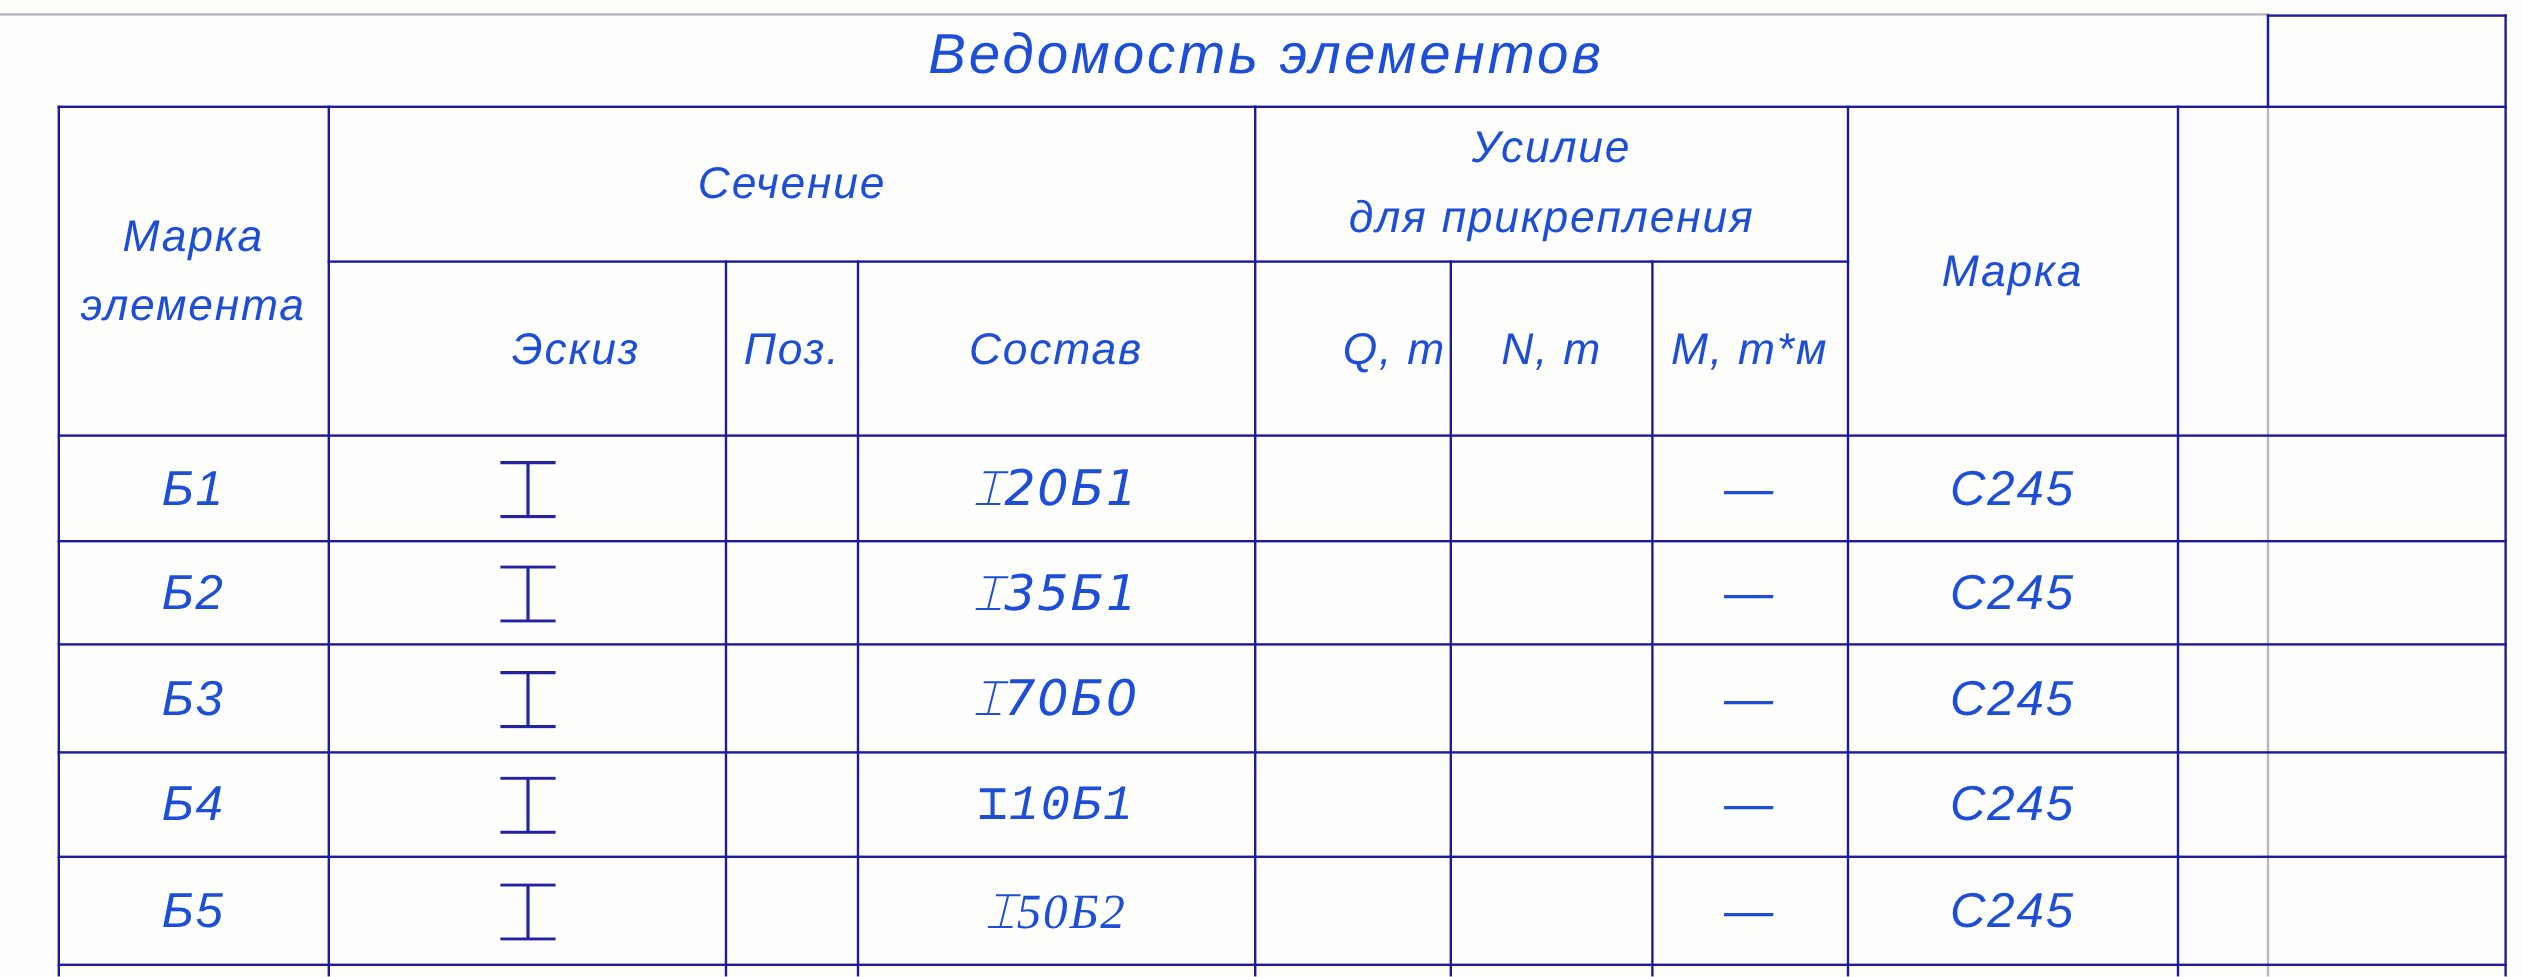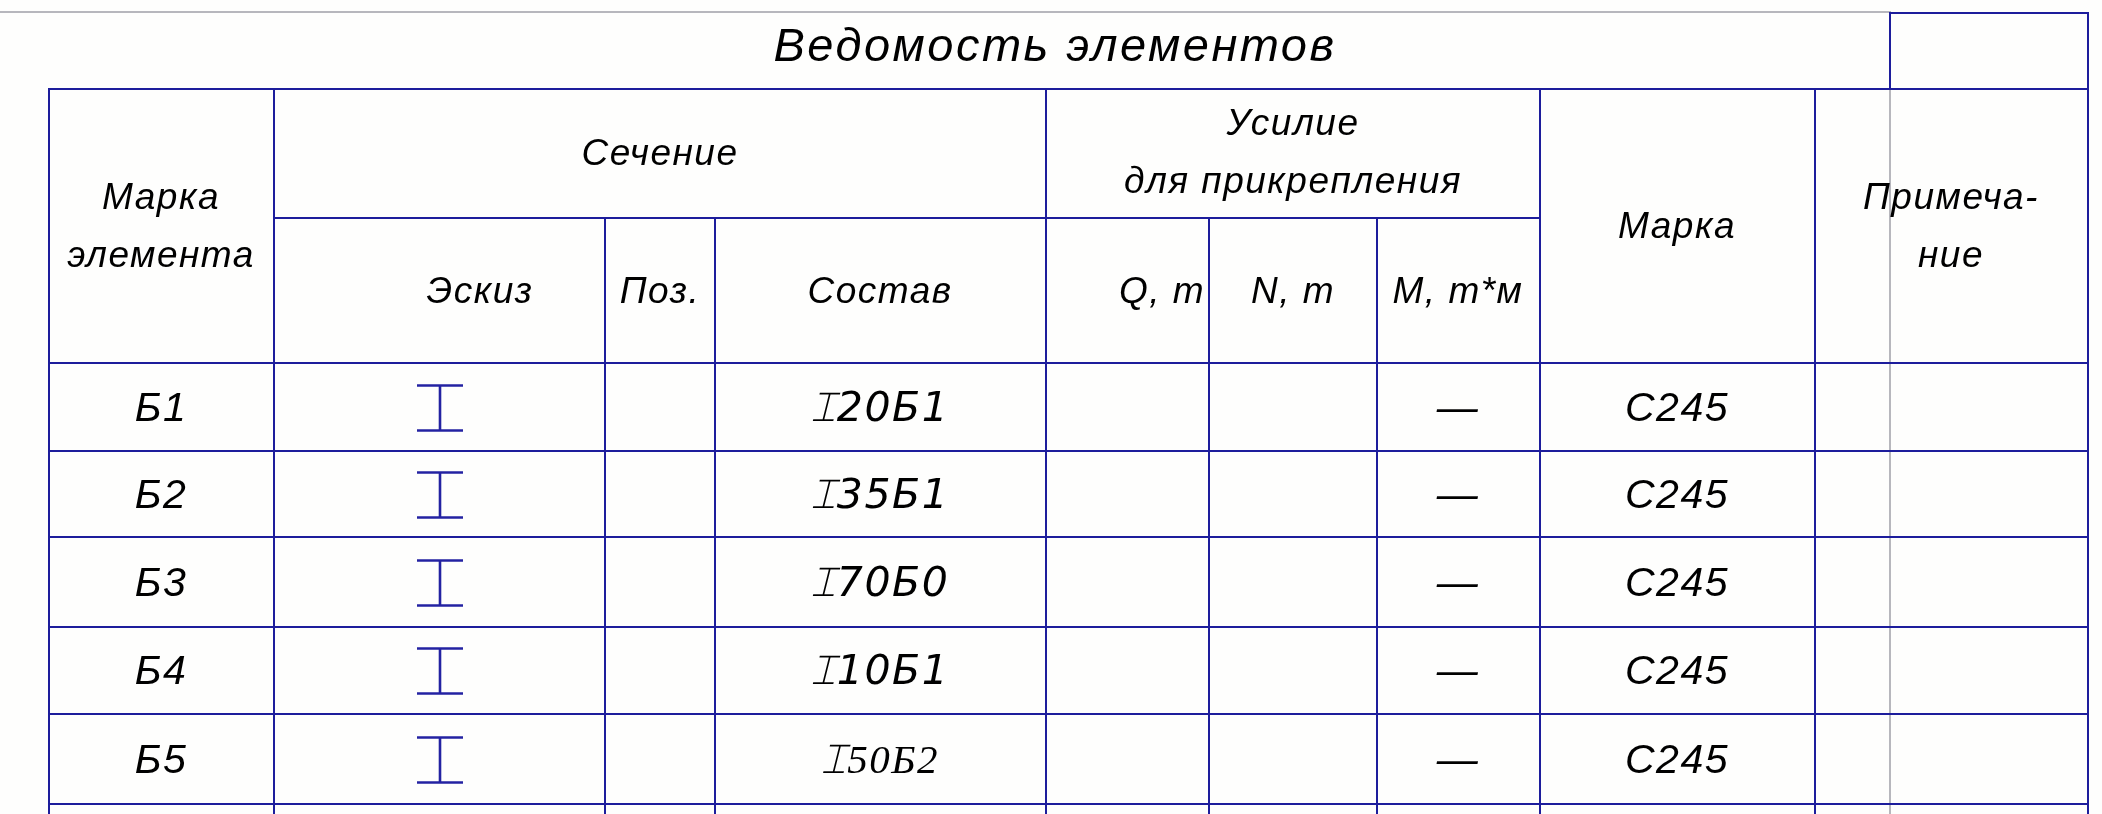--- a/index.html
+++ b/index.html
@@ -1,20 +1,20 @@
 <!DOCTYPE html>
 <html><head>
 <meta charset="utf-8">
 <style>
   html,body{margin:0;padding:0;background:#ffffff;}
   .canvas{
     position:relative;width:2102px;height:814px;overflow:hidden;
     background:#fefefd;
     font-family:"Liberation Sans","DejaVu Sans",sans-serif;
-    font-style:italic;color:#000000;
+    font-style:italic;color:#1d4ed8;
   }
   .hline,.vline{position:absolute;}
   .hline{height:2px;}
   .vline{width:2px;}
   .blue{background:#1d1d9c;}
   .gray{background:#b7b7bd;}
   .lbl{
     position:absolute;transform:translate(-50%,-50%);
     text-align:center;white-space:nowrap;
     font-size:37px;letter-spacing:1.5px;
@@ -70,24 +70,20 @@
   <div class="lbl two" style="left:1293px;top:152px;">
     <span>Усилие</span>
     <span>для прикрепления</span>
   </div>
   <div class="lbl" style="left:1127px;top:291px;margin-left:35px;">Q, т</div>
   <div class="lbl" style="left:1293px;top:291px;">N, т</div>
   <div class="lbl" style="left:1458px;top:291px;">М, т*м</div>
   <div class="lbl two" style="left:1677px;top:226px;">
     <span>Марка</span>
   </div>
-  <div class="lbl two" style="left:1951px;top:226px;">
-    <span>Примеча-</span>
-    <span>ние</span>
-  </div>
 
   <div>
     <div class="lbl cellv" style="left:161px;top:407px;">Б1</div>
     <svg class="sketch" style="left:416px;top:384px;" width="48" height="48" viewBox="0 0 48 48">
       <line x1="1" y1="1.5" x2="47" y2="1.5"></line>
         <line x1="24" y1="1.5" x2="24" y2="46.5"></line>
         <line x1="1" y1="46.5" x2="47" y2="46.5"></line>
     </svg>
     <div class="lbl cellv" style="left:660px;top:407px;"></div>
     <div class="lbl cellv sostav-t" style="left:880px;top:407px;">⌶20Б1</div>
@@ -131,21 +127,21 @@
   </div>
 
   <div>
     <div class="lbl cellv" style="left:161px;top:670px;">Б4</div>
     <svg class="sketch" style="left:416px;top:647px;" width="48" height="48" viewBox="0 0 48 48">
       <line x1="1" y1="1.5" x2="47" y2="1.5"></line>
         <line x1="24" y1="1.5" x2="24" y2="46.5"></line>
         <line x1="1" y1="46.5" x2="47" y2="46.5"></line>
     </svg>
     <div class="lbl cellv" style="left:660px;top:670px;"></div>
-    <div class="lbl cellv sostav-t" style="left:880px;top:670px;">⌶10Б1</div>
+    <div class="lbl cellv sostav-t" style="left:880px;top:670px;font-family:Liberation Mono, monospace;">⌶10Б1</div>
     <div class="lbl cellv" style="left:1127px;top:670px;"></div>
     <div class="lbl cellv" style="left:1293px;top:670px;"></div>
     <div class="lbl cellv" style="left:1458px;top:670px;">—</div>
     <div class="lbl cellv" style="left:1677px;top:670px;">С245</div>
     <div class="lbl cellv" style="left:1951px;top:670px;"></div>
   </div>
 
   <div>
     <div class="lbl cellv" style="left:161px;top:759px;">Б5</div>
     <svg class="sketch" style="left:416px;top:736px;" width="48" height="48" viewBox="0 0 48 48">

